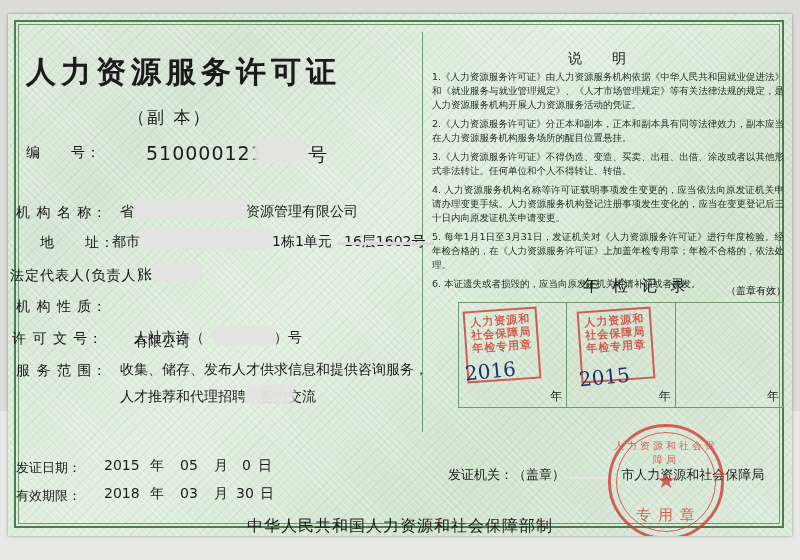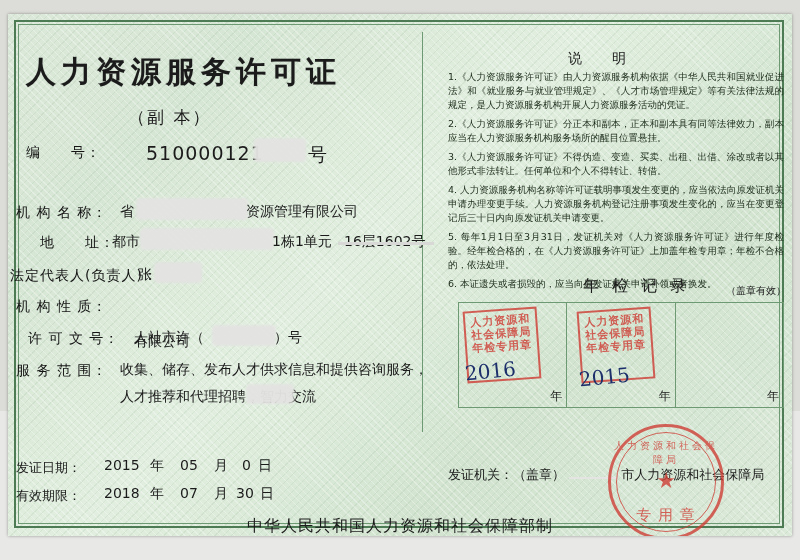--- a/index.html
+++ b/index.html
@@ -134,21 +134,21 @@
     position: absolute;
     left: 424px;
     top: 56px;
     width: 352px;
     font-size: 9.5px;
     line-height: 14px;
     color: #20301f;
     text-align: justify;
   }
   .notes p {
-    margin: 0 0 5px 16px;
+    margin: 0 0 5px 0;
     text-indent: 0;
   }
 
   
   .ai-title {
     position: absolute;
     left: 575px;
     top: 262px;
     font-size: 16px;
     letter-spacing: 4px;
@@ -313,21 +313,21 @@
     <div class="field-value" style="left:336px; top:219px;">16层1602号</div>
     <div class="strike" style="left:330px; top:228px; width:96px;"></div>
 
     <div class="field-label" style="left:2px; top:253px;">法定代表人(负责人)：</div>
     <div class="field-value" style="left:130px; top:252px;">张</div>
     <div class="redact" style="left:148px; top:250px; width:44px; height:17px;"></div>
 
     <div class="field-label" style="left:8px; top:284px;">机 构 性 质：</div>
     <div class="field-value" style="left:126px; top:283px;margin-top:36px;">有限公司</div>
 
-    <div class="field-label" style="left:20px; top:316px;">许 可 文 号：</div>
+    <div class="field-label" style="left:4px; top:316px;">许 可 文 号：</div>
     <div class="field-value" style="left:126px; top:315px;">人社市许（</div>
     <div class="redact" style="left:206px; top:313px; width:60px; height:17px;"></div>
     <div class="field-value" style="left:266px; top:315px;">）号</div>
 
     <div class="field-label" style="left:8px; top:348px;">服 务 范 围：</div>
     <div class="field-value" style="left:112px; top:347px;">收集、储存、发布人才供求信息和提供咨询服务，</div>
     <div class="field-value" style="left:112px; top:374px;">人才推荐和代理招聘，智力交流</div>
     <div class="redact" style="left:240px; top:372px; width:44px; height:16px;"></div>
 
     <div class="notes-title">说　明</div>
@@ -364,21 +364,21 @@
     <div class="bottom-value" style="left:96px; top:443px;">2015</div>
     <div class="bottom-value" style="left:142px; top:443px;">年</div>
     <div class="bottom-value" style="left:172px; top:443px;">05</div>
     <div class="bottom-value" style="left:206px; top:443px;">月</div>
     <div class="bottom-value" style="left:234px; top:443px;">0</div>
     <div class="bottom-value" style="left:250px; top:443px;">日</div>
 
     <div class="bottom-label" style="left:8px; top:473px;">有效期限：</div>
     <div class="bottom-value" style="left:96px; top:471px;">2018</div>
     <div class="bottom-value" style="left:142px; top:471px;">年</div>
-    <div class="bottom-value" style="left:172px; top:471px;">07</div>
+    <div class="bottom-value" style="left:172px; top:471px;">03</div>
     <div class="bottom-value" style="left:206px; top:471px;">月</div>
     <div class="bottom-value" style="left:228px; top:471px;">30</div>
     <div class="bottom-value" style="left:252px; top:471px;">日</div>
 
     <div class="issuer">
       <span>发证机关：（盖章）</span>
       <span style="display:inline-block; width:48px; border-bottom:2px solid #e4e4e2;"></span>
       <span>市人力资源和社会保障局</span>
     </div>
 

